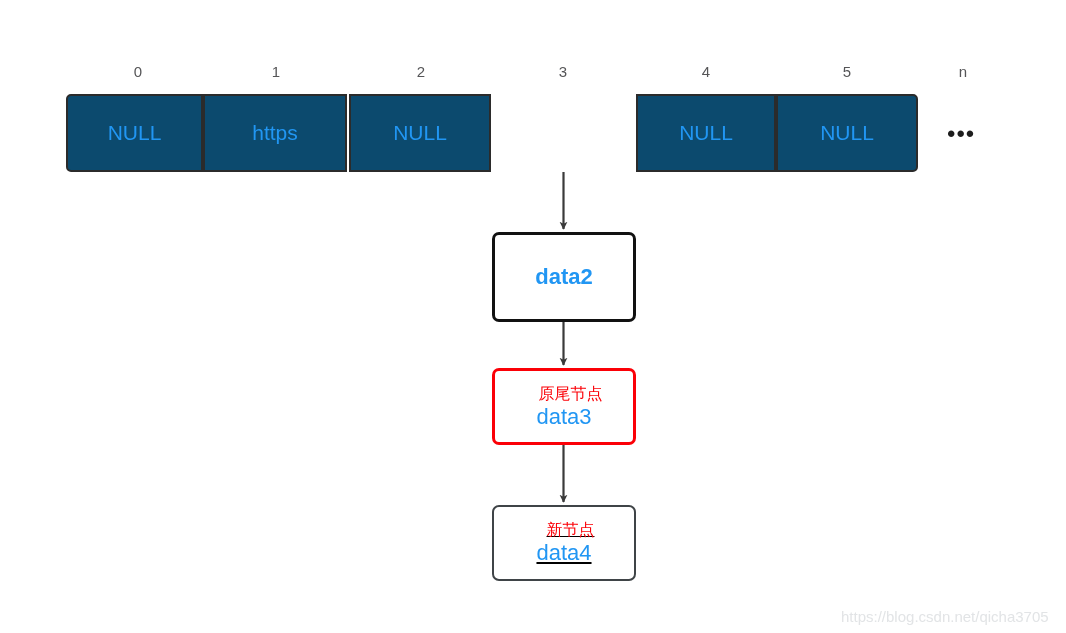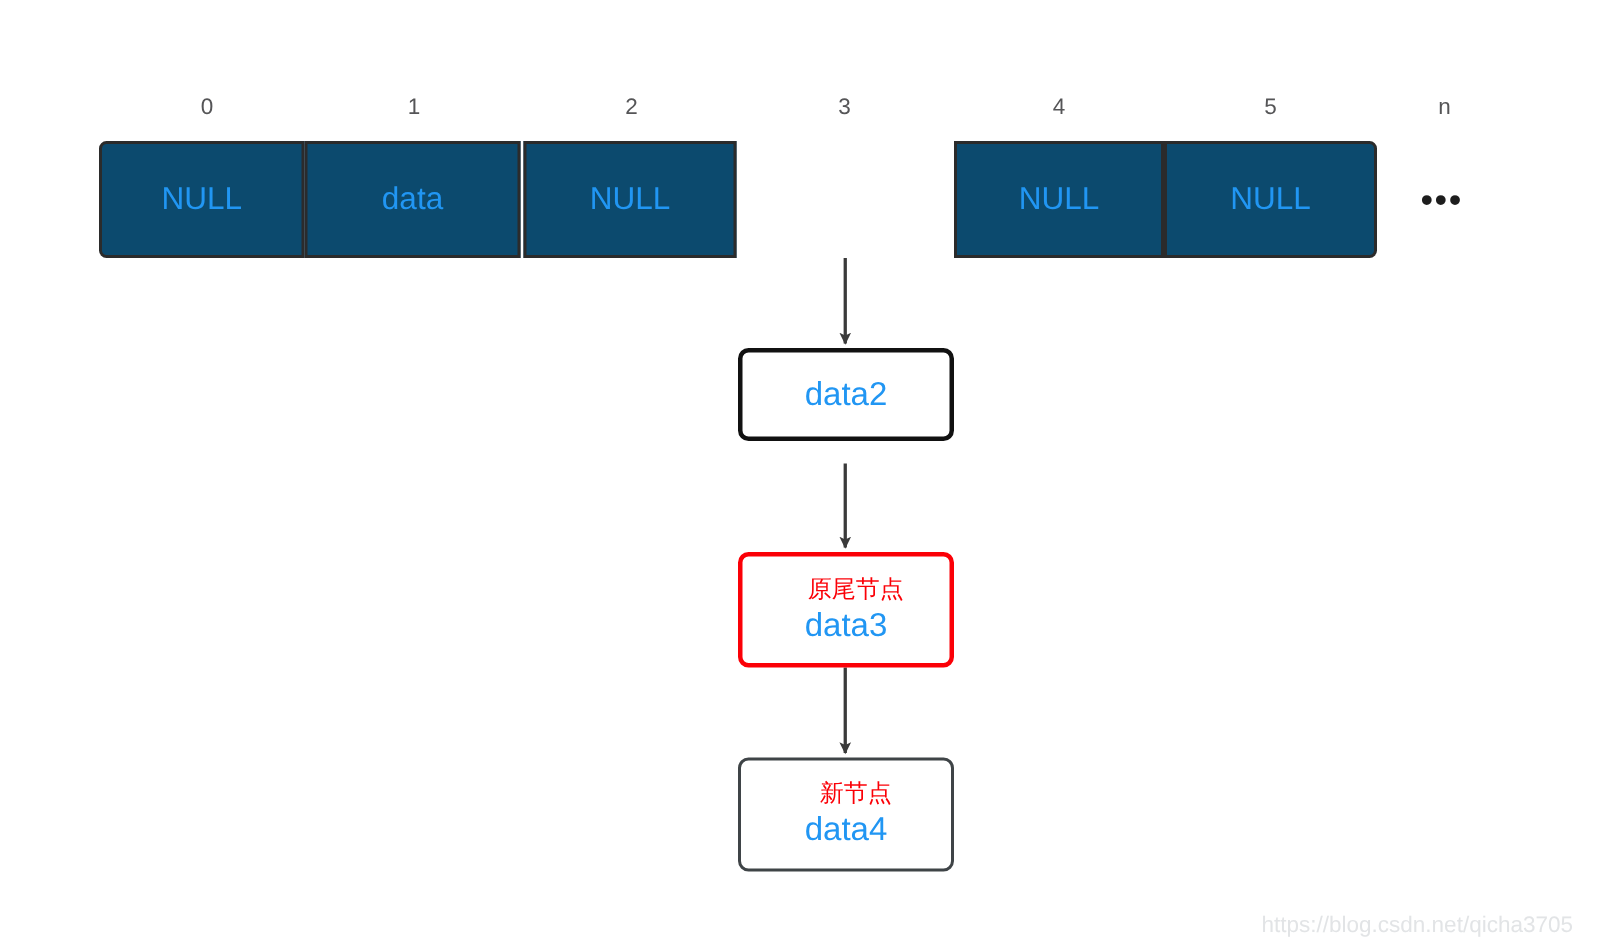--- a/index.html
+++ b/index.html
@@ -132,21 +132,21 @@
   <div class="idx-label" style="left:533px; top:63px; width:60px;">3</div>
   <div class="idx-label" style="left:676px; top:63px; width:60px;">4</div>
   <div class="idx-label" style="left:817px; top:63px; width:60px;">5</div>
   <div class="idx-label" style="left:933px; top:63px; width:60px;">n</div>
 
   <div class="array-cell rounded-left" style="left:66px; width:137px;">
     <span class="cell-text">NULL</span>
   </div>
 
   <div class="array-cell" style="left:203px; width:144px;">
-    <span class="cell-text">data</span>
+    <span class="cell-text">https</span>
   </div>
 
   <div class="array-cell" style="left:349px; width:142px;">
     <span class="cell-text">NULL</span>
   </div>
 
 
   <div class="array-cell" style="left:636px; width:140px;">
     <span class="cell-text">NULL</span>
   </div>
@@ -164,29 +164,29 @@
       </marker>
     </defs>
 
     <line x1="563.5" y1="172" x2="563.5" y2="229" stroke="#3a3a3a" stroke-width="2.2" marker-end="url(#arrowhead)"></line>
 
     <line x1="563.5" y1="309" x2="563.5" y2="365" stroke="#3a3a3a" stroke-width="2.2" marker-end="url(#arrowhead)"></line>
 
     <line x1="563.5" y1="445" x2="563.5" y2="502" stroke="#3a3a3a" stroke-width="2.2" marker-end="url(#arrowhead)"></line>
   </svg>
 
-  <div class="node node-black" style="top:232px; height:62px;">
+  <div class="node node-black" style="top:232px; height:90px;font-weight:bold;">
     <span class="node-value">data2</span>
   </div>
 
   <div class="node node-red" style="top:368px; height:77px;">
     <span class="node-tag">原尾节点</span>
     <span class="node-value">data3</span>
   </div>
 
-  <div class="node node-gray" style="top:505px; height:76px;">
+  <div class="node node-gray" style="top:505px; height:76px;text-decoration:underline;">
     <span class="node-tag">新节点</span>
     <span class="node-value">data4</span>
   </div>
 
   <div class="watermark" style="left:841px; top:608px;">https://blog.csdn.net/qicha3705</div>
 
 </div>
 
 </body></html>

